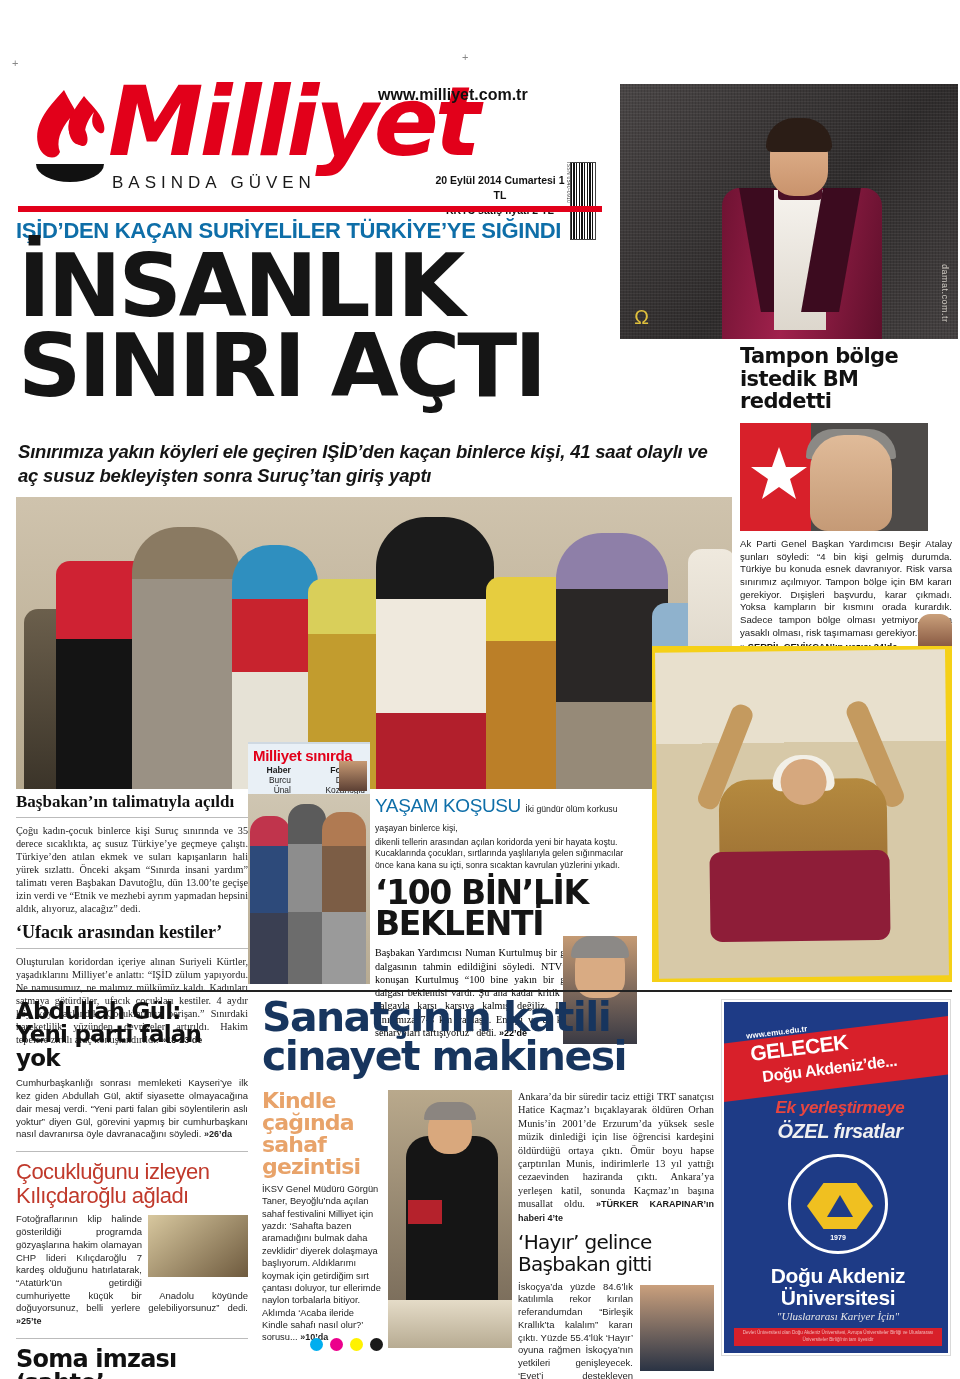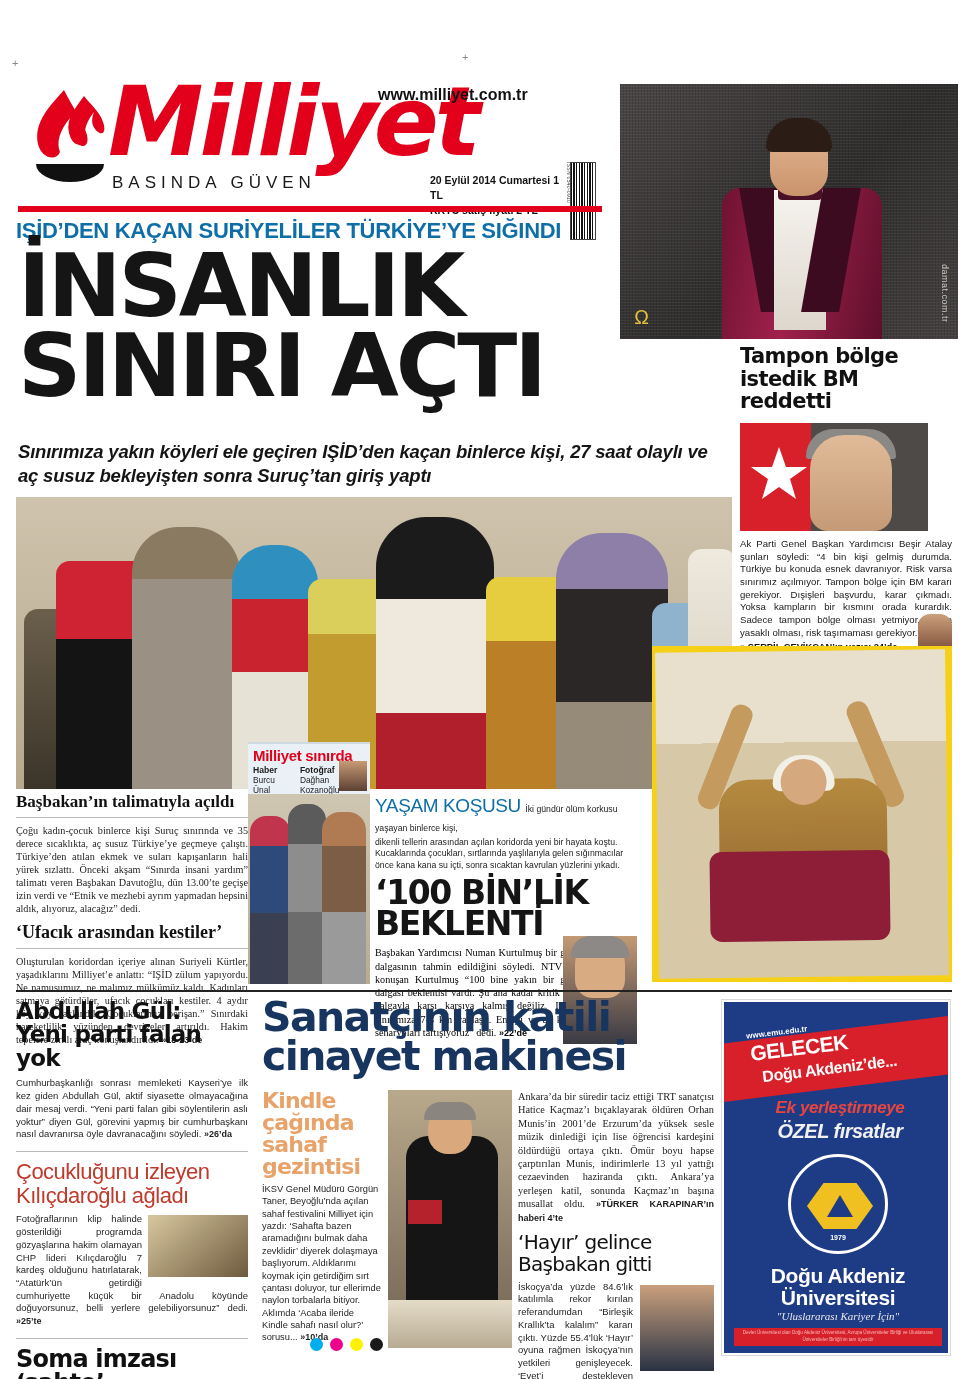--- a/index.html
+++ b/index.html
@@ -30,21 +30,21 @@
     position:absolute; left:112px; top:95px;
     font-size:17px; letter-spacing:5px; color:#1a1a1a;
     font-weight:normal;
   }
   .website {
     position:absolute; left:378px; top:8px;
     font-size:16px; font-weight:bold; color:#111;
   }
   .dateline {
     position:absolute; left:430px; top:95px; width:140px;
-    text-align:left; font-size:10.5px; font-weight:bold; color:#111; line-height:1.45;
+    text-align:center; font-size:10.5px; font-weight:bold; color:#111; line-height:1.45;
   }
   .barcode {
     position:absolute; left:570px; top:84px; width:26px; height:78px;
     border:1px solid #444; background:
       repeating-linear-gradient(90deg,#111 0 1px,#fff 1px 2px,#111 2px 4px,#fff 4px 5px,#111 5px 6px,#fff 6px 8px);
   }
   .barcode-label {
     position:absolute; left:562px; top:84px; height:78px; width:10px;
     font-size:5px; writing-mode:vertical-rl; color:#333; letter-spacing:.3px;
   }
@@ -149,21 +149,21 @@
     line-height:1.1; }
   .rule-thin { border-top:1px solid #bbb; margin:5px 0 6px; }
   .body-serif { font-family:"Liberation Serif", serif; font-size:10.2px; line-height:1.28;
     text-align:justify; color:#1d1d1d; }
   .ref { font-family:"Liberation Sans",sans-serif; font-weight:bold; font-size:9px; }
 
   
   .sinirda { position:absolute; left:248px; top:742px; width:122px; height:52px;
     background:#e9f0f6; border-top:2px solid #cfd9e2; padding:3px 5px; }
   .sinirda .ttl { color:#e2001a; font-weight:bold; font-size:15px; letter-spacing:-0.3px; }
-  .sinirda .cols { display:flex; gap:9px; margin-top:2px; }
+  .sinirda .cols { display:flex; gap:9px; margin-top:2px;text-align:right; }
   .sinirda .cl { font-size:8.4px; line-height:1.15; color:#1c1c1c; }
   .sinirda .cl b { display:block; font-size:8.6px; }
   .sinirda .mug { position:absolute; right:3px; bottom:3px; width:28px; height:30px;
     background:linear-gradient(#c79a74,#5c4034); }
 
   
   .reporters { position:absolute; left:248px; top:794px; width:122px; height:190px;
     background:linear-gradient(180deg,#cfc6b2,#b8ab92); overflow:hidden; }
 
   
@@ -294,21 +294,21 @@
     </div>
     <div class="damat-mono">Ω</div>
     <div class="damat-url">damat.com.tr</div>
   </div>
 
   <div class="kicker">IŞİD’DEN KAÇAN SURİYELİLER TÜRKİYE’YE SIĞINDI</div>
   <div class="headline">
     <span>İNSANLIK</span>
     <span class="l2">SINIRI AÇTI</span>
   </div>
-  <div class="subhead">Sınırımıza yakın köyleri ele geçiren IŞİD’den kaçan binlerce kişi, 27 saat olaylı ve aç susuz bekleyişten sonra Suruç’tan giriş yaptı</div>
+  <div class="subhead">Sınırımıza yakın köyleri ele geçiren IŞİD’den kaçan binlerce kişi, 41 saat olaylı ve aç susuz bekleyişten sonra Suruç’tan giriş yaptı</div>
 
   <div class="main-photo">
     <div class="crowd">
       <div class="fig" style="left:8px;width:52px;height:180px;background:linear-gradient(#6b5f4c,#3b3429);"></div>
       <div class="fig" style="left:40px;width:92px;height:228px;background:linear-gradient(#cf2233 0 34%,#141414 34% 100%);"></div>
       <div class="fig" style="left:116px;width:108px;height:262px;background:linear-gradient(#8a7a62 0 20%,#9a9184 20% 100%);border-radius:46px 46px 0 0;"></div>
       <div class="fig" style="left:216px;width:86px;height:244px;background:linear-gradient(#2f8fbf 0 22%,#c8232e 22% 52%,#e6e2d6 52% 100%);border-radius:38px 38px 0 0;"></div>
       <div class="fig" style="left:292px;width:84px;height:210px;background:linear-gradient(#d9cf5a 0 26%,#c29c2e 26% 100%);"></div>
       <div class="fig" style="left:360px;width:118px;height:272px;background:linear-gradient(#1b1b1b 0 30%,#efe9dd 30% 72%,#b21f2c 72% 100%);border-radius:50px 50px 0 0;"></div>
       <div class="fig" style="left:470px;width:82px;height:212px;background:linear-gradient(#e6cd3f 0 30%,#bb7f28 30% 100%);"></div>

